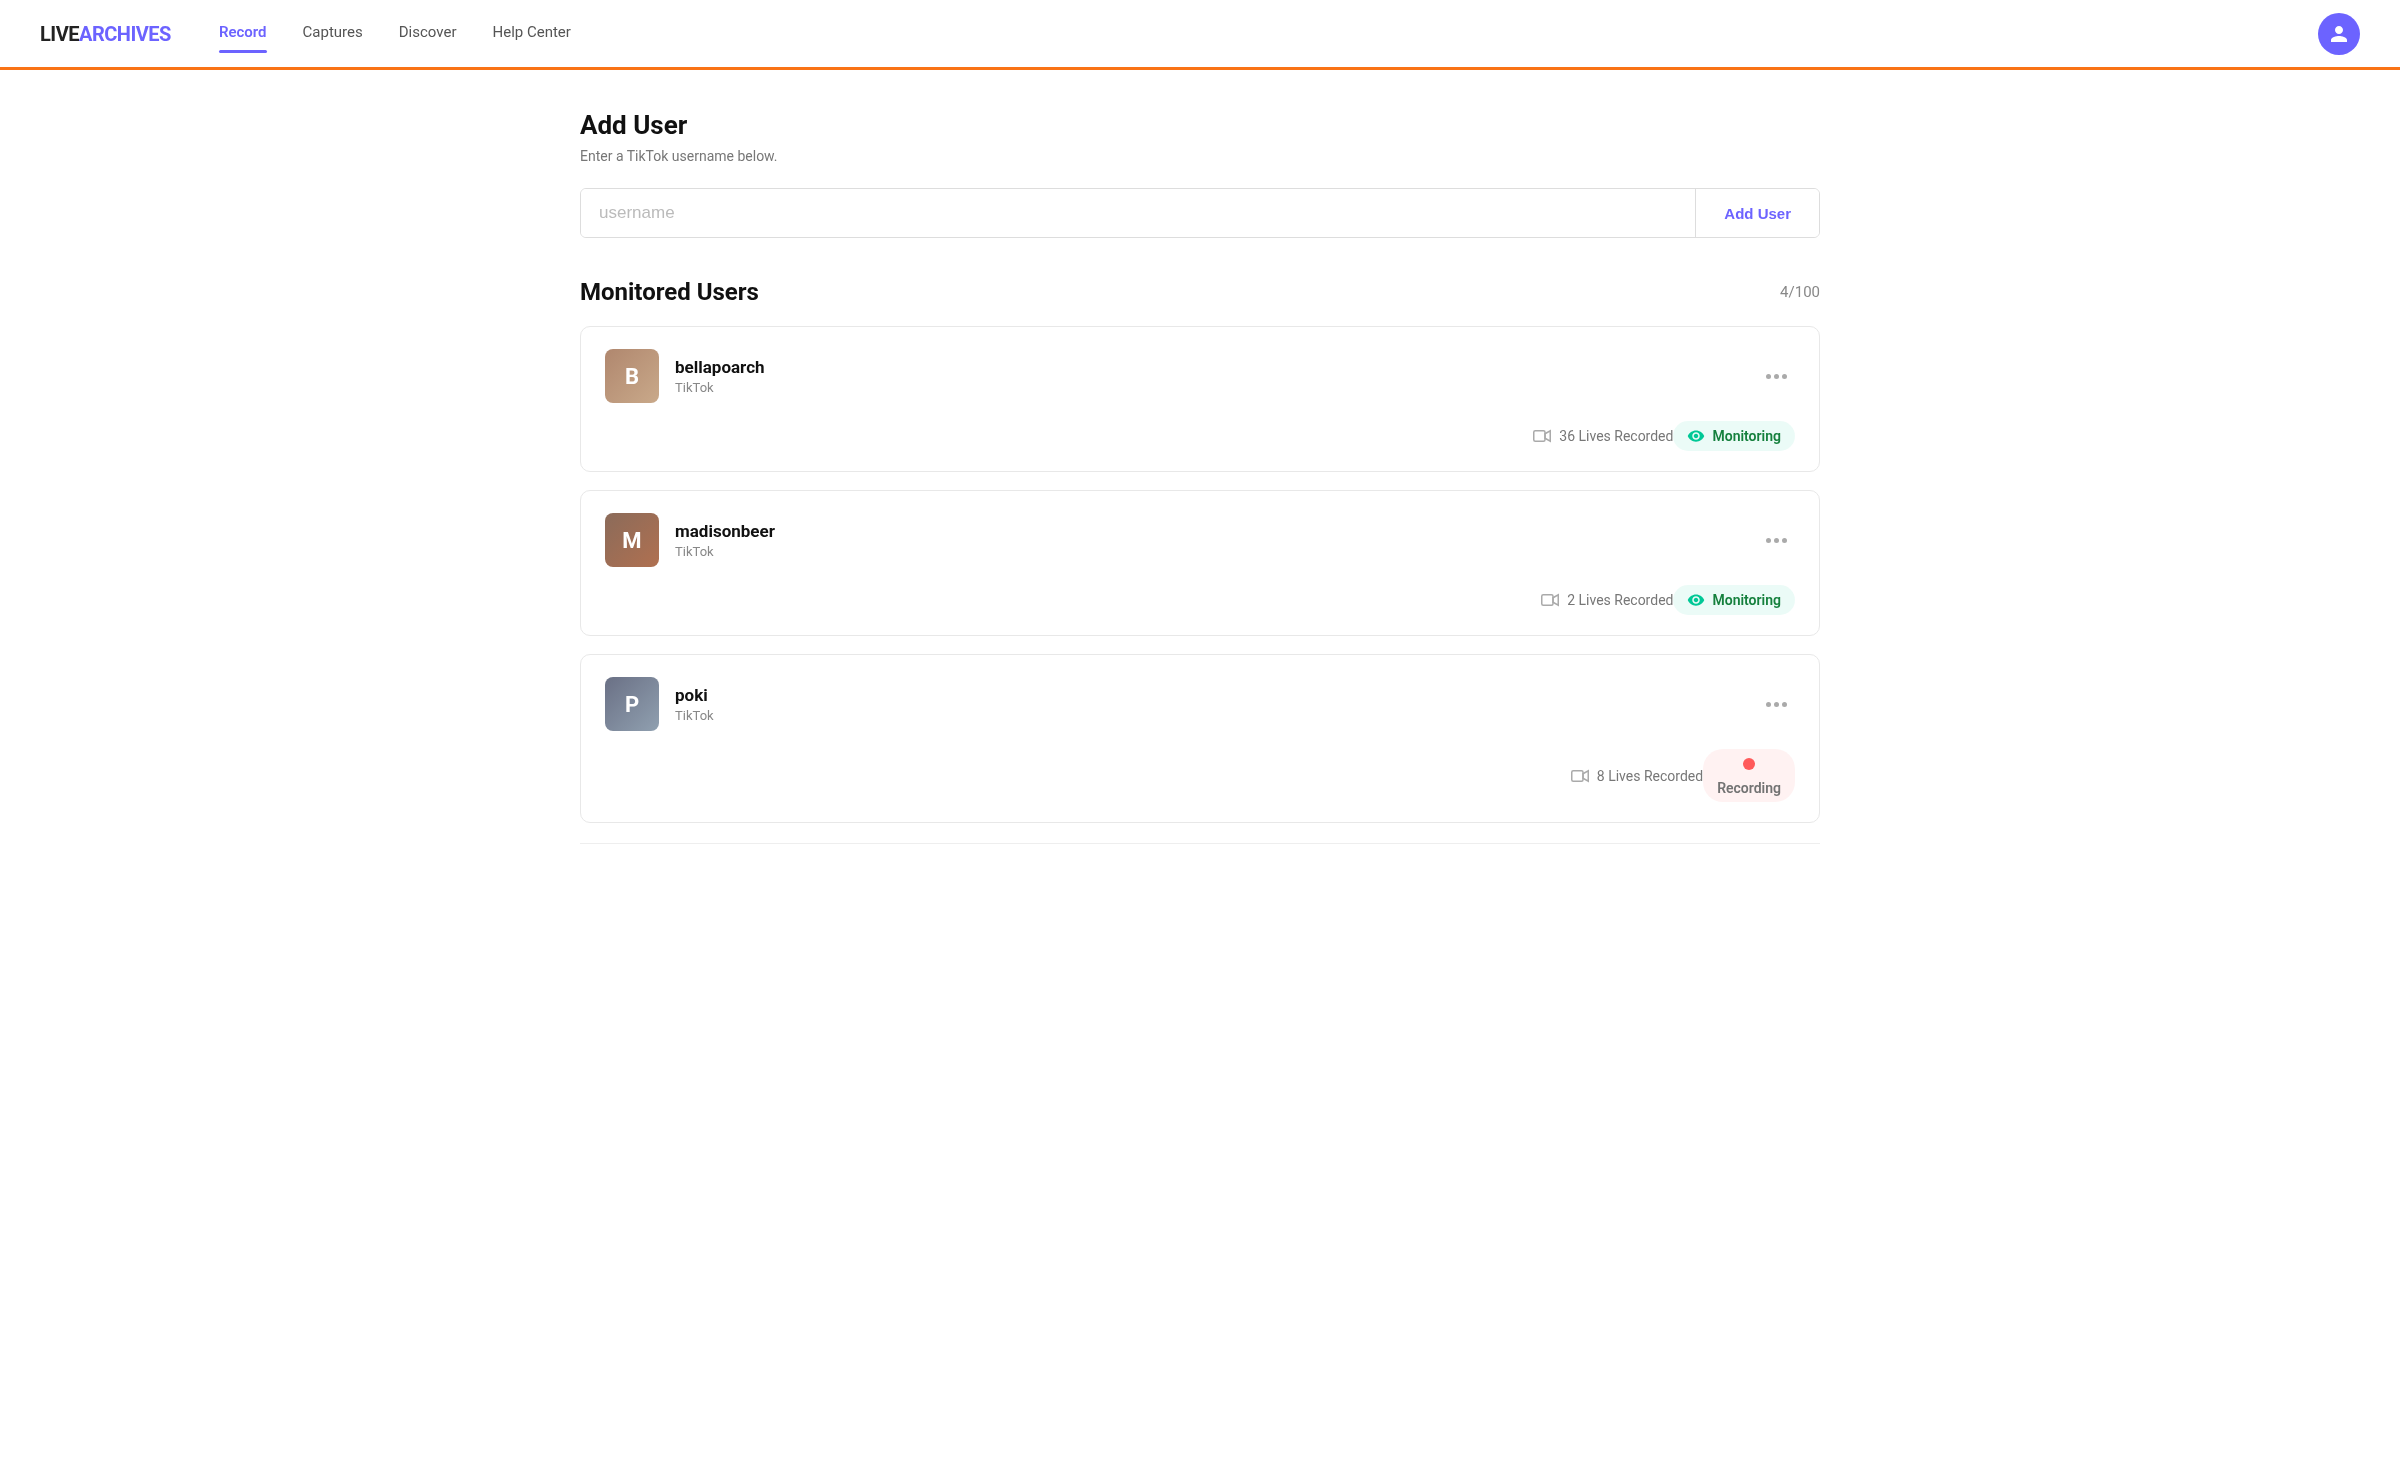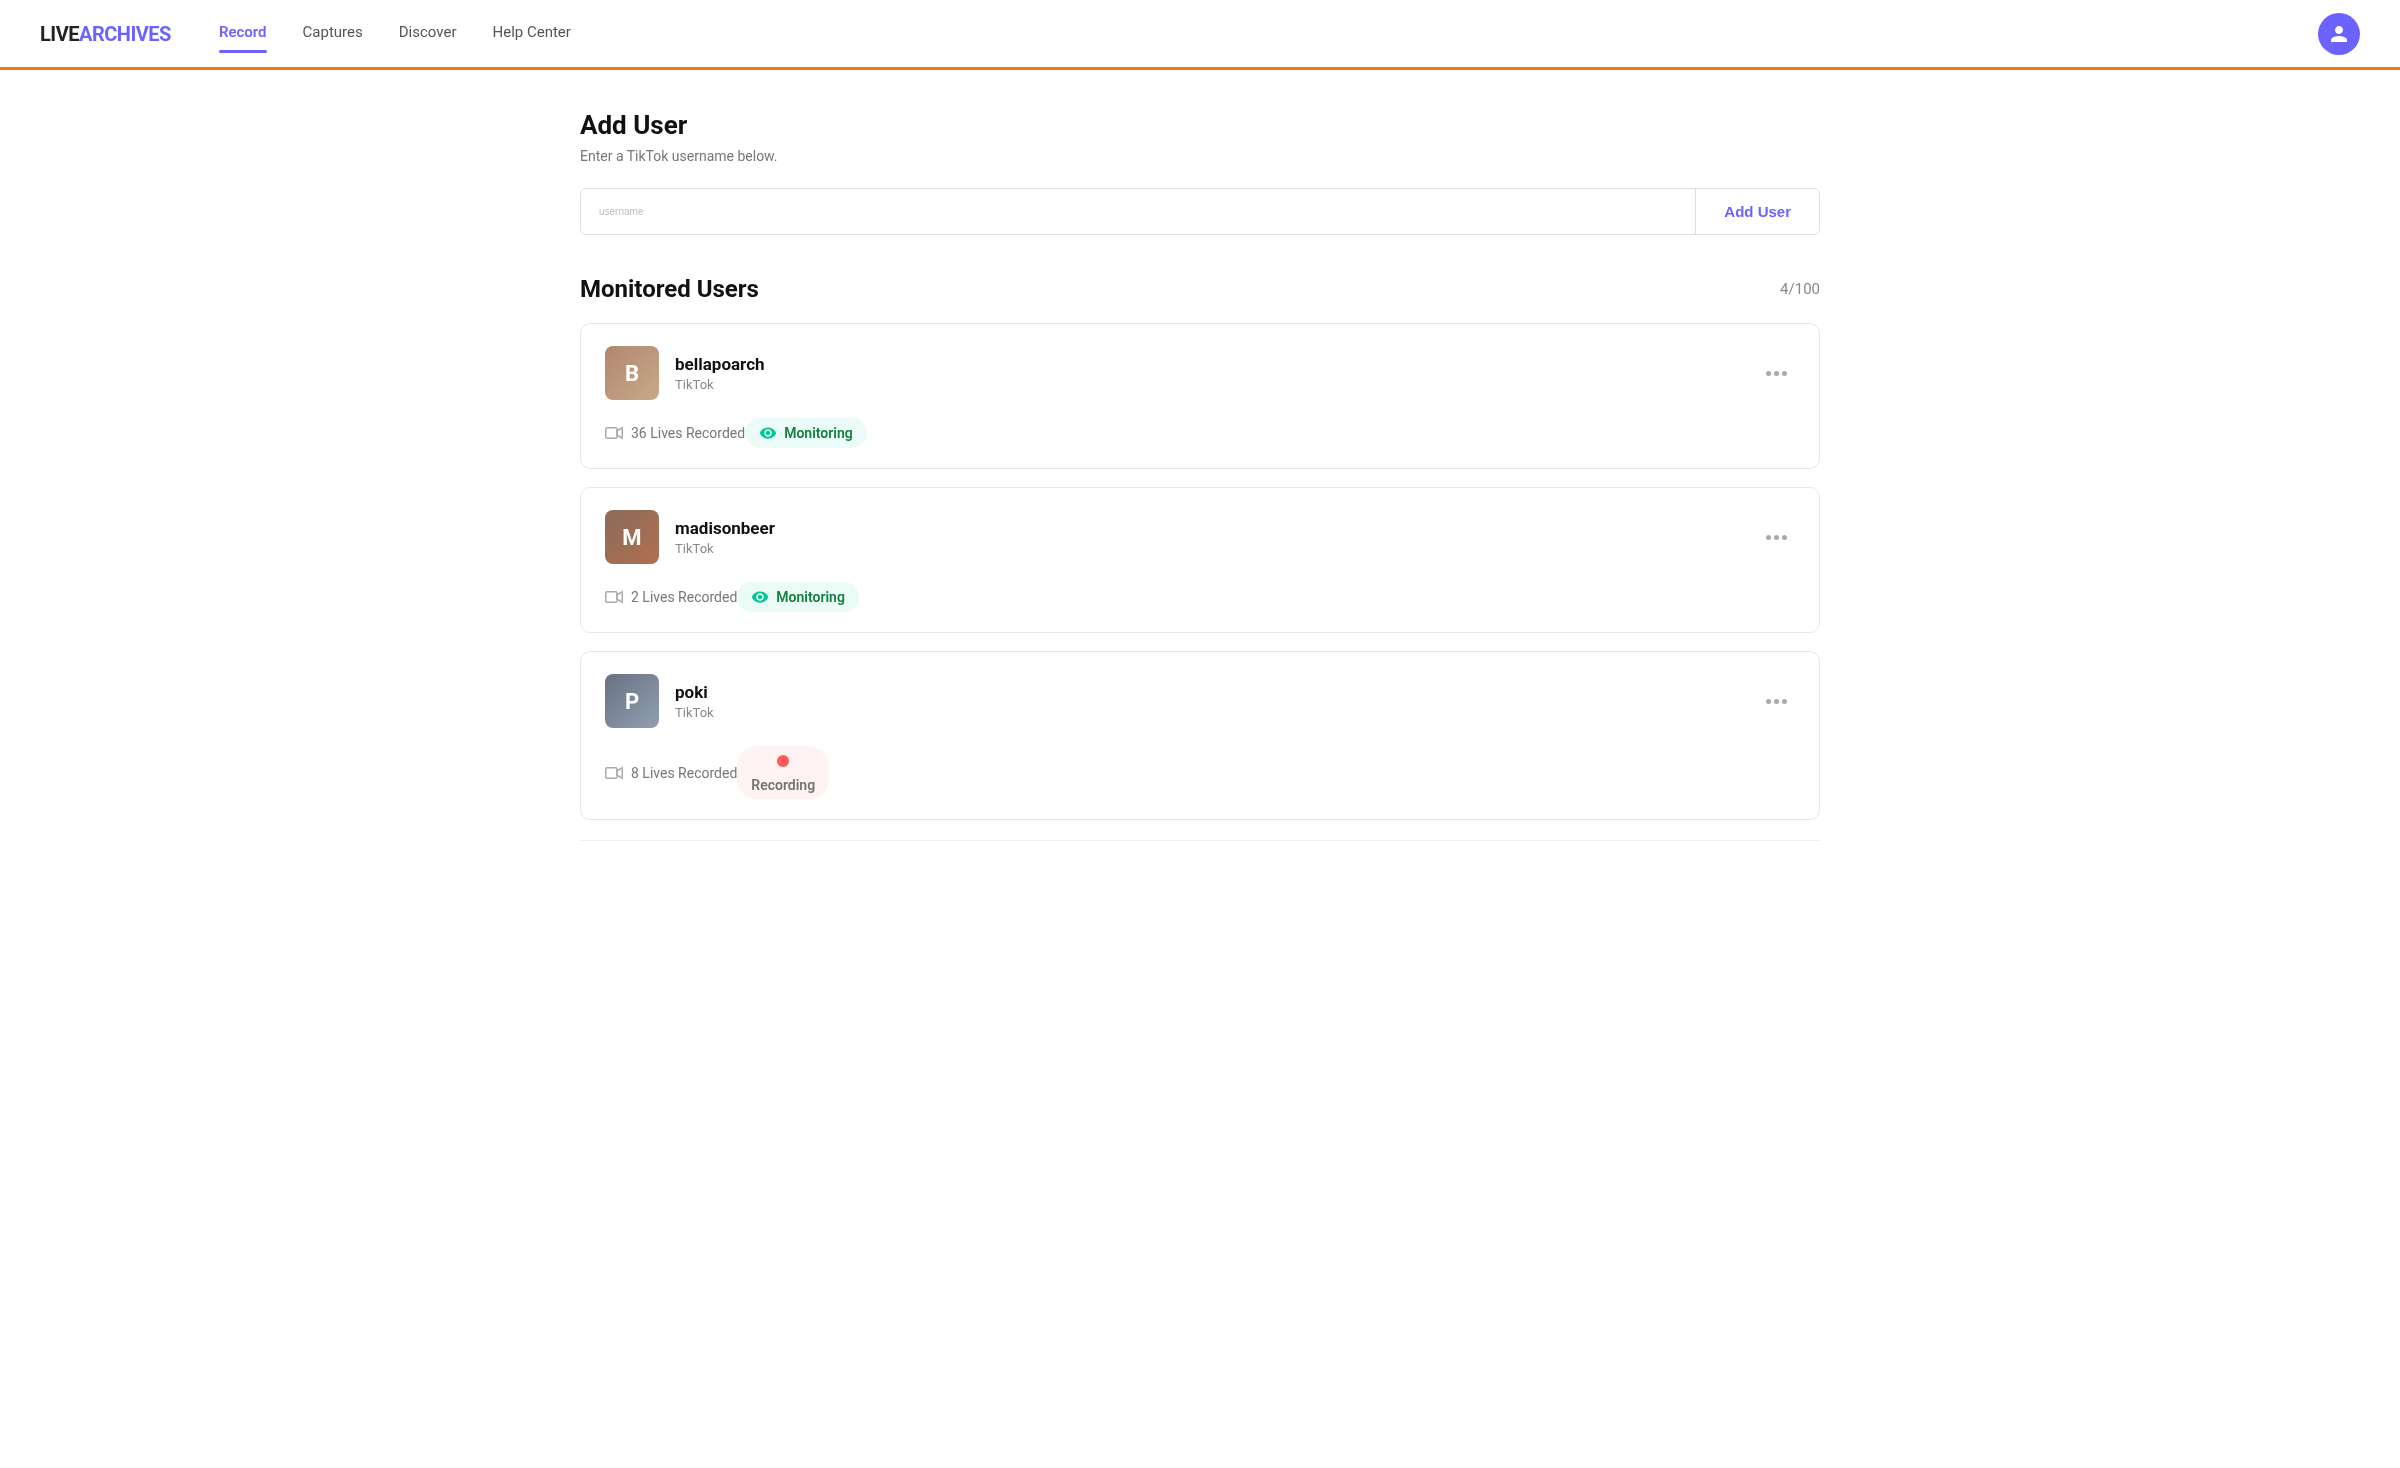--- a/index.html
+++ b/index.html
@@ -103,21 +103,21 @@
       border: 1px solid #ddd;
       border-radius: 6px;
       overflow: hidden;
       margin-bottom: 40px;
     }
     .add-user-input {
       flex: 1;
       border: none;
       outline: none;
       padding: 14px 18px;
-      font-size: 10px;
+      font-size: 17px;
       color: #999;
       background: #fff;
     }
     .add-user-input::placeholder {
       color: #bbb;
     }
     .add-user-btn {
       background: #fff;
       border: none;
       border-left: 1px solid #ddd;
@@ -209,21 +209,21 @@
       width: 5px;
       height: 5px;
       background: #aaa;
       border-radius: 50%;
       display: inline-block;
     }
 
     .user-card-bottom {
       display: flex;
       align-items: center;
-      justify-content: flex-start;
+      justify-content: flex-end;
     }
     .lives-recorded {
       display: flex;
       align-items: center;
       gap: 8px;
       font-size: 14px;
       color: #777;
     }
     .lives-recorded svg {
       color: #aaa;

